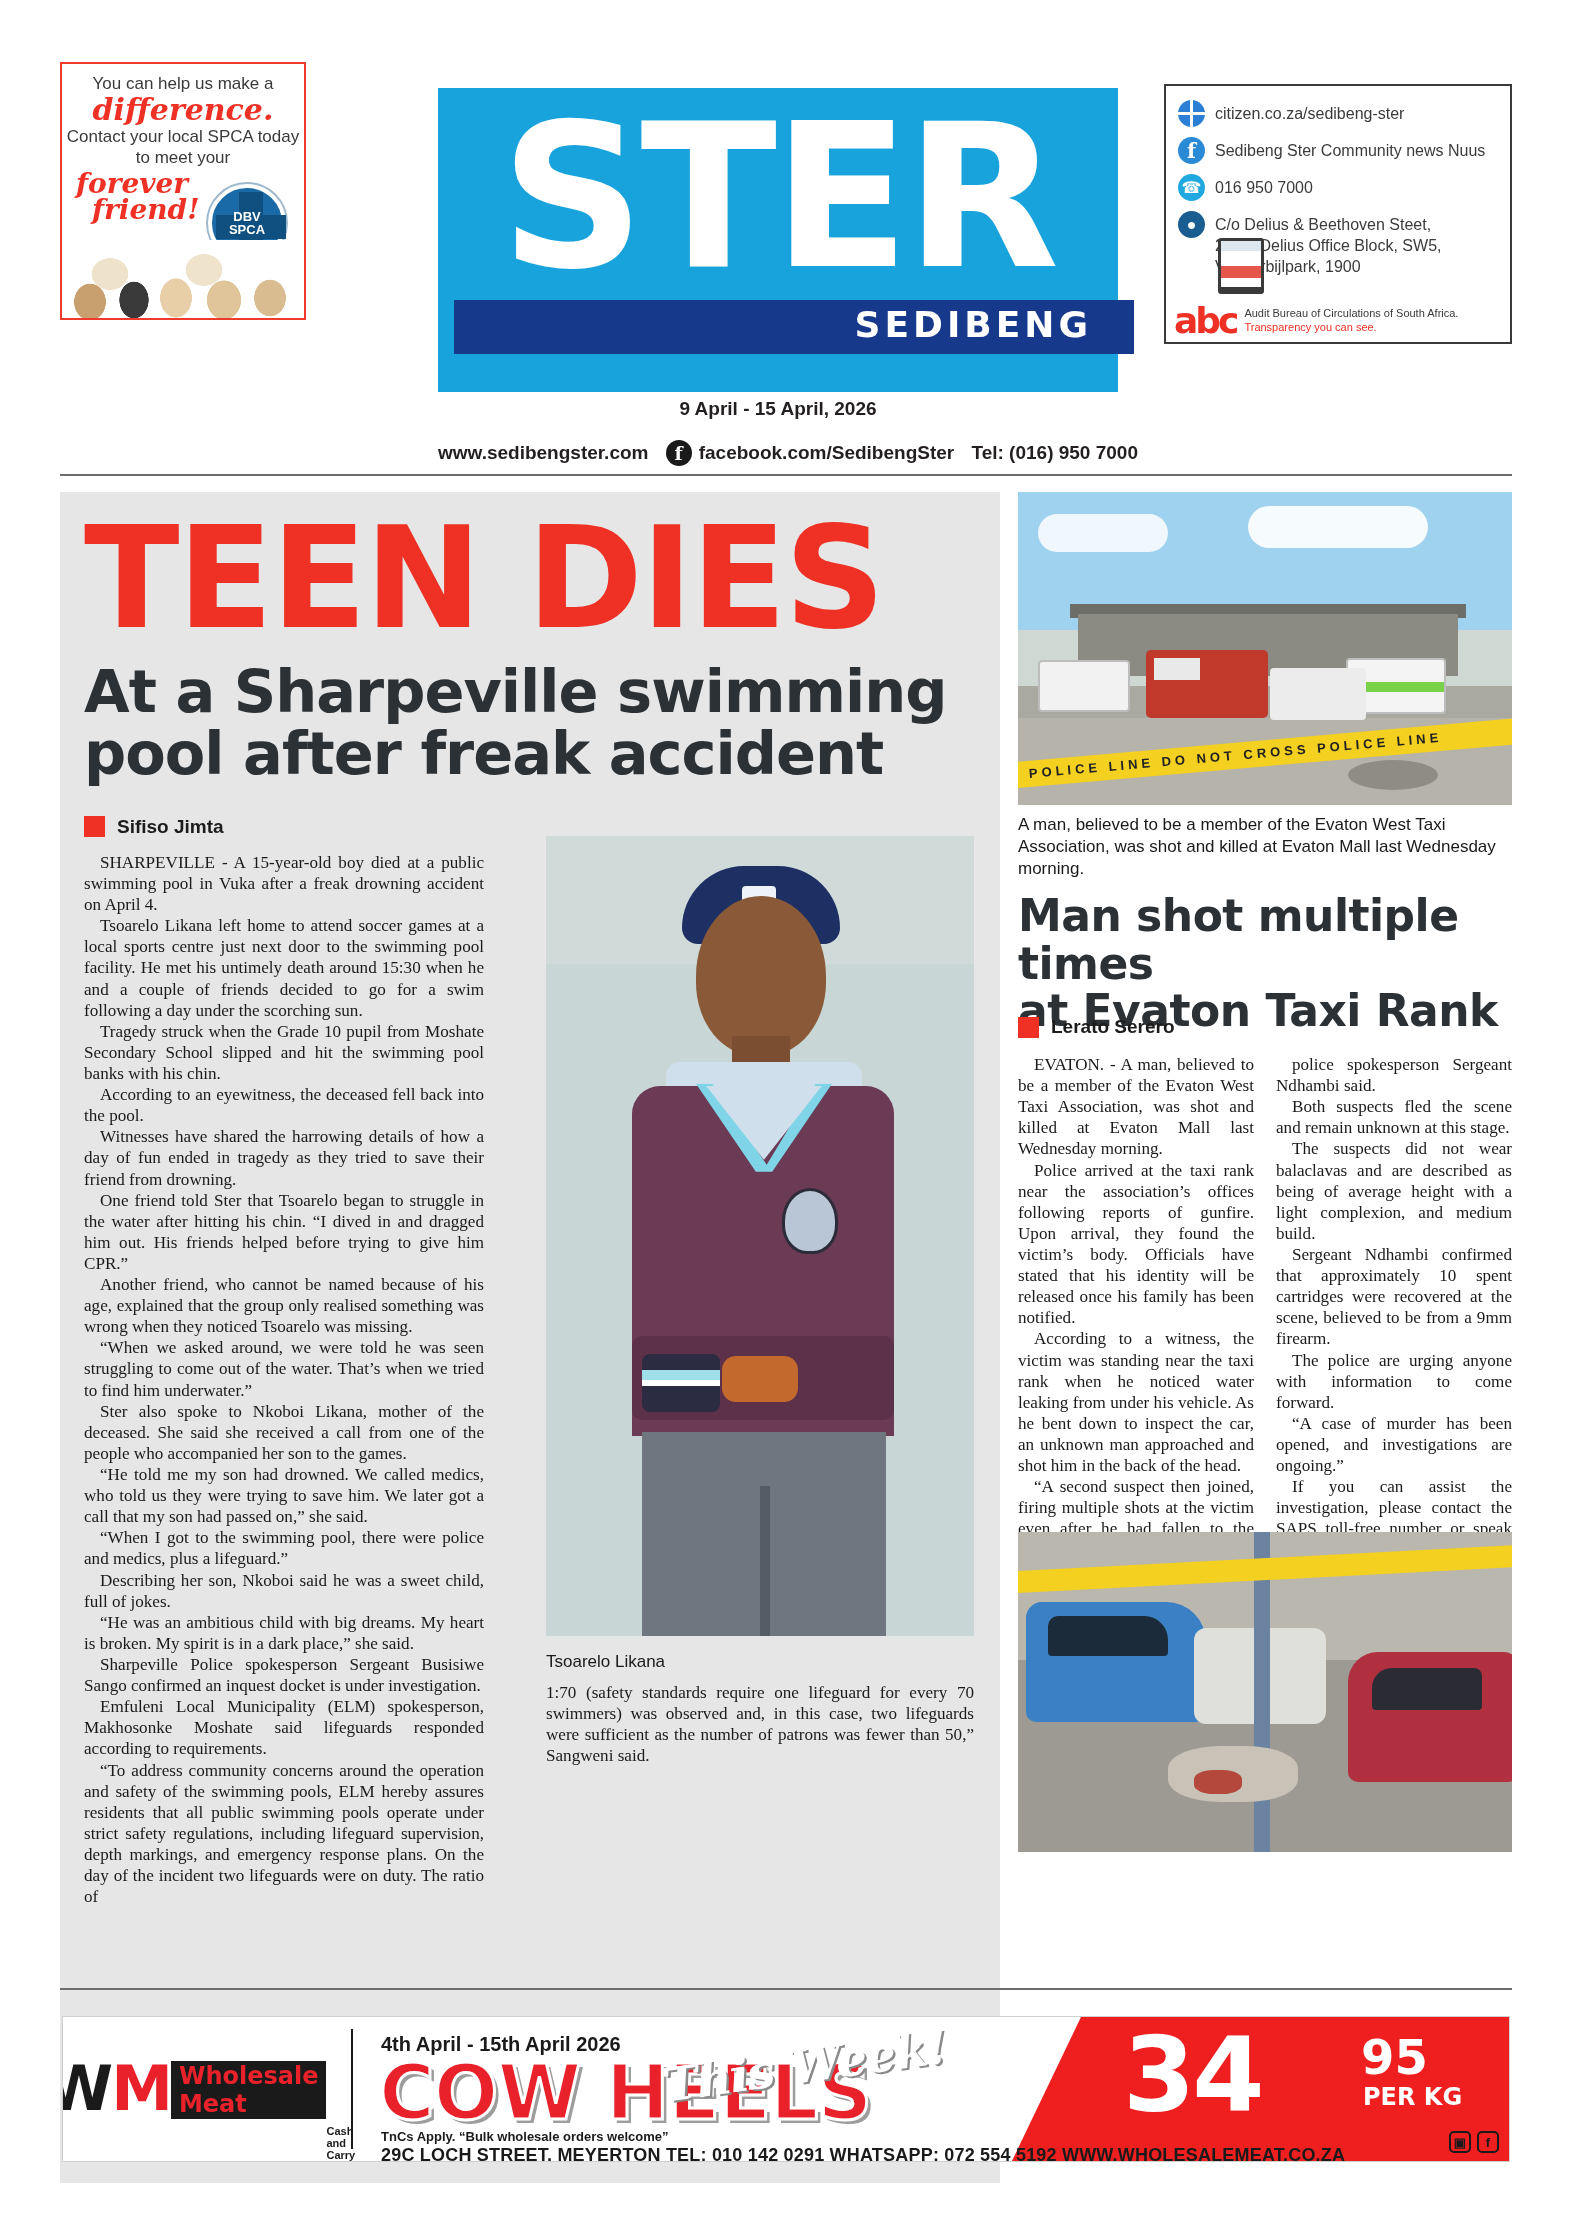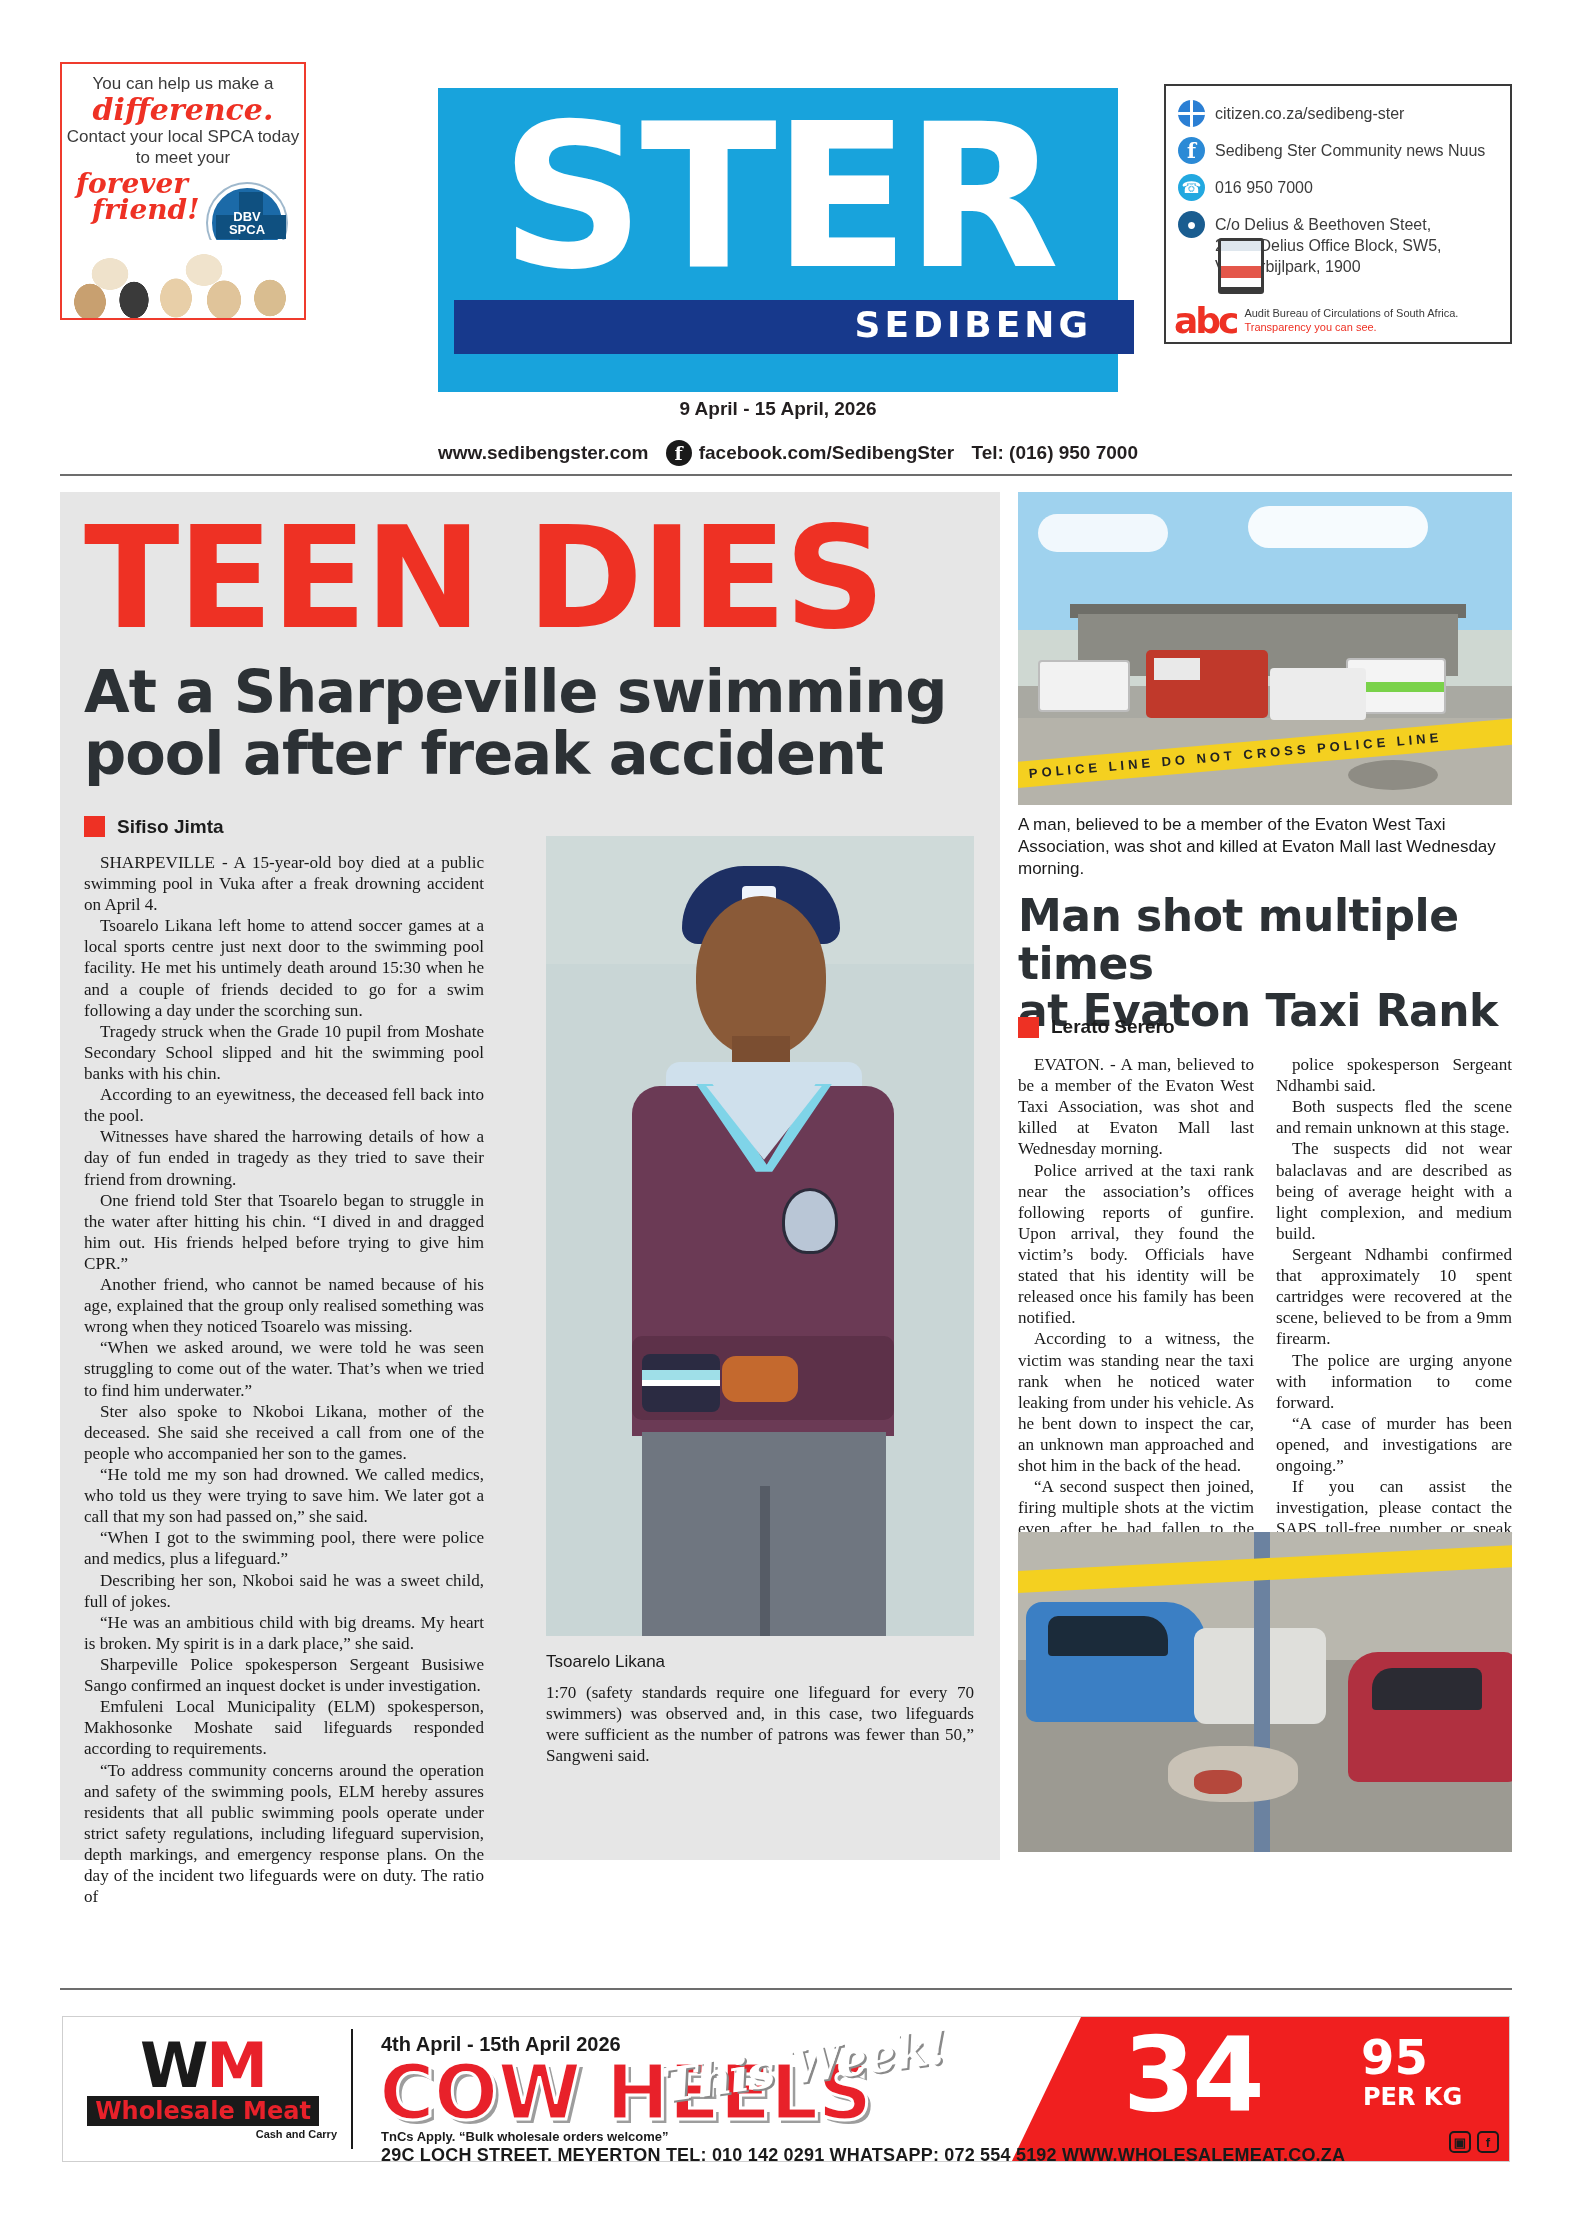--- a/index.html
+++ b/index.html
@@ -122,21 +122,21 @@
   .abc-t1 { font-size:11px; color:#3a3a3a; line-height:1.25; }
   .abc-t2 { font-size:11px; color:#ee3124; line-height:1.25; }
 
   .hr-top { position:absolute; left:60px; top:474px; width:1452px;
             border-top:2px solid #6d6d6d; }
 
   
   .main { position:absolute; left:60px; top:492px; width:1452px; height:1452px; }
 
   .leftcol {
-    position:absolute; left:0; top:0; width:940px; height:1368px;
+    position:absolute; left:0; top:0; width:940px; height:1691px;
     background:#e6e6e6; padding:22px 22px 0 24px;
   }
   .hl-teen {
     color:#ee3124; font-weight:bold; font-size:140px; line-height:0.82;
     font-family:"DejaVu Sans", sans-serif; letter-spacing:-2px;
     margin-top:8px;
   }
   .hl-sub {
     color:#2c3135; font-weight:bold; font-size:59px; line-height:1.06;
     font-family:"DejaVu Sans", sans-serif; letter-spacing:-1px;
@@ -270,21 +270,21 @@
 
   .hr-bot { position:absolute; left:60px; top:1988px; width:1452px;
             border-top:2px solid #6d6d6d; }
 
   
   .botad {
     position:absolute; left:62px; top:2016px; width:1448px; height:146px;
     border:1px solid #cfcfcf; background:#fff; overflow:hidden;
   }
   .wm-block { position:absolute; left:0; top:0; width:280px; height:144px;
-              display:flex; align-items:center; justify-content:center; flex-direction:column; }
+              display:flex; align-items:center; justify-content:center; }
   .wm-letters { font-family:"DejaVu Sans", sans-serif; font-weight:bold;
                 font-size:62px; line-height:0.9; letter-spacing:-2px; }
   .wm-w { color:#1a1a1a; }
   .wm-m { color:#e8212a; }
   .wm-name { background:#1a1a1a; color:#e8212a; font-weight:bold;
              font-size:24px; padding:1px 8px; margin-top:2px;
              font-family:"DejaVu Sans", sans-serif; }
   .wm-cc { color:#1a1a1a; font-size:11px; font-weight:bold; align-self:flex-end;
            margin-right:6px; margin-top:2px; }
   .ad-div { position:absolute; left:288px; top:12px; width:2px; height:120px; background:#1a1a1a; }

